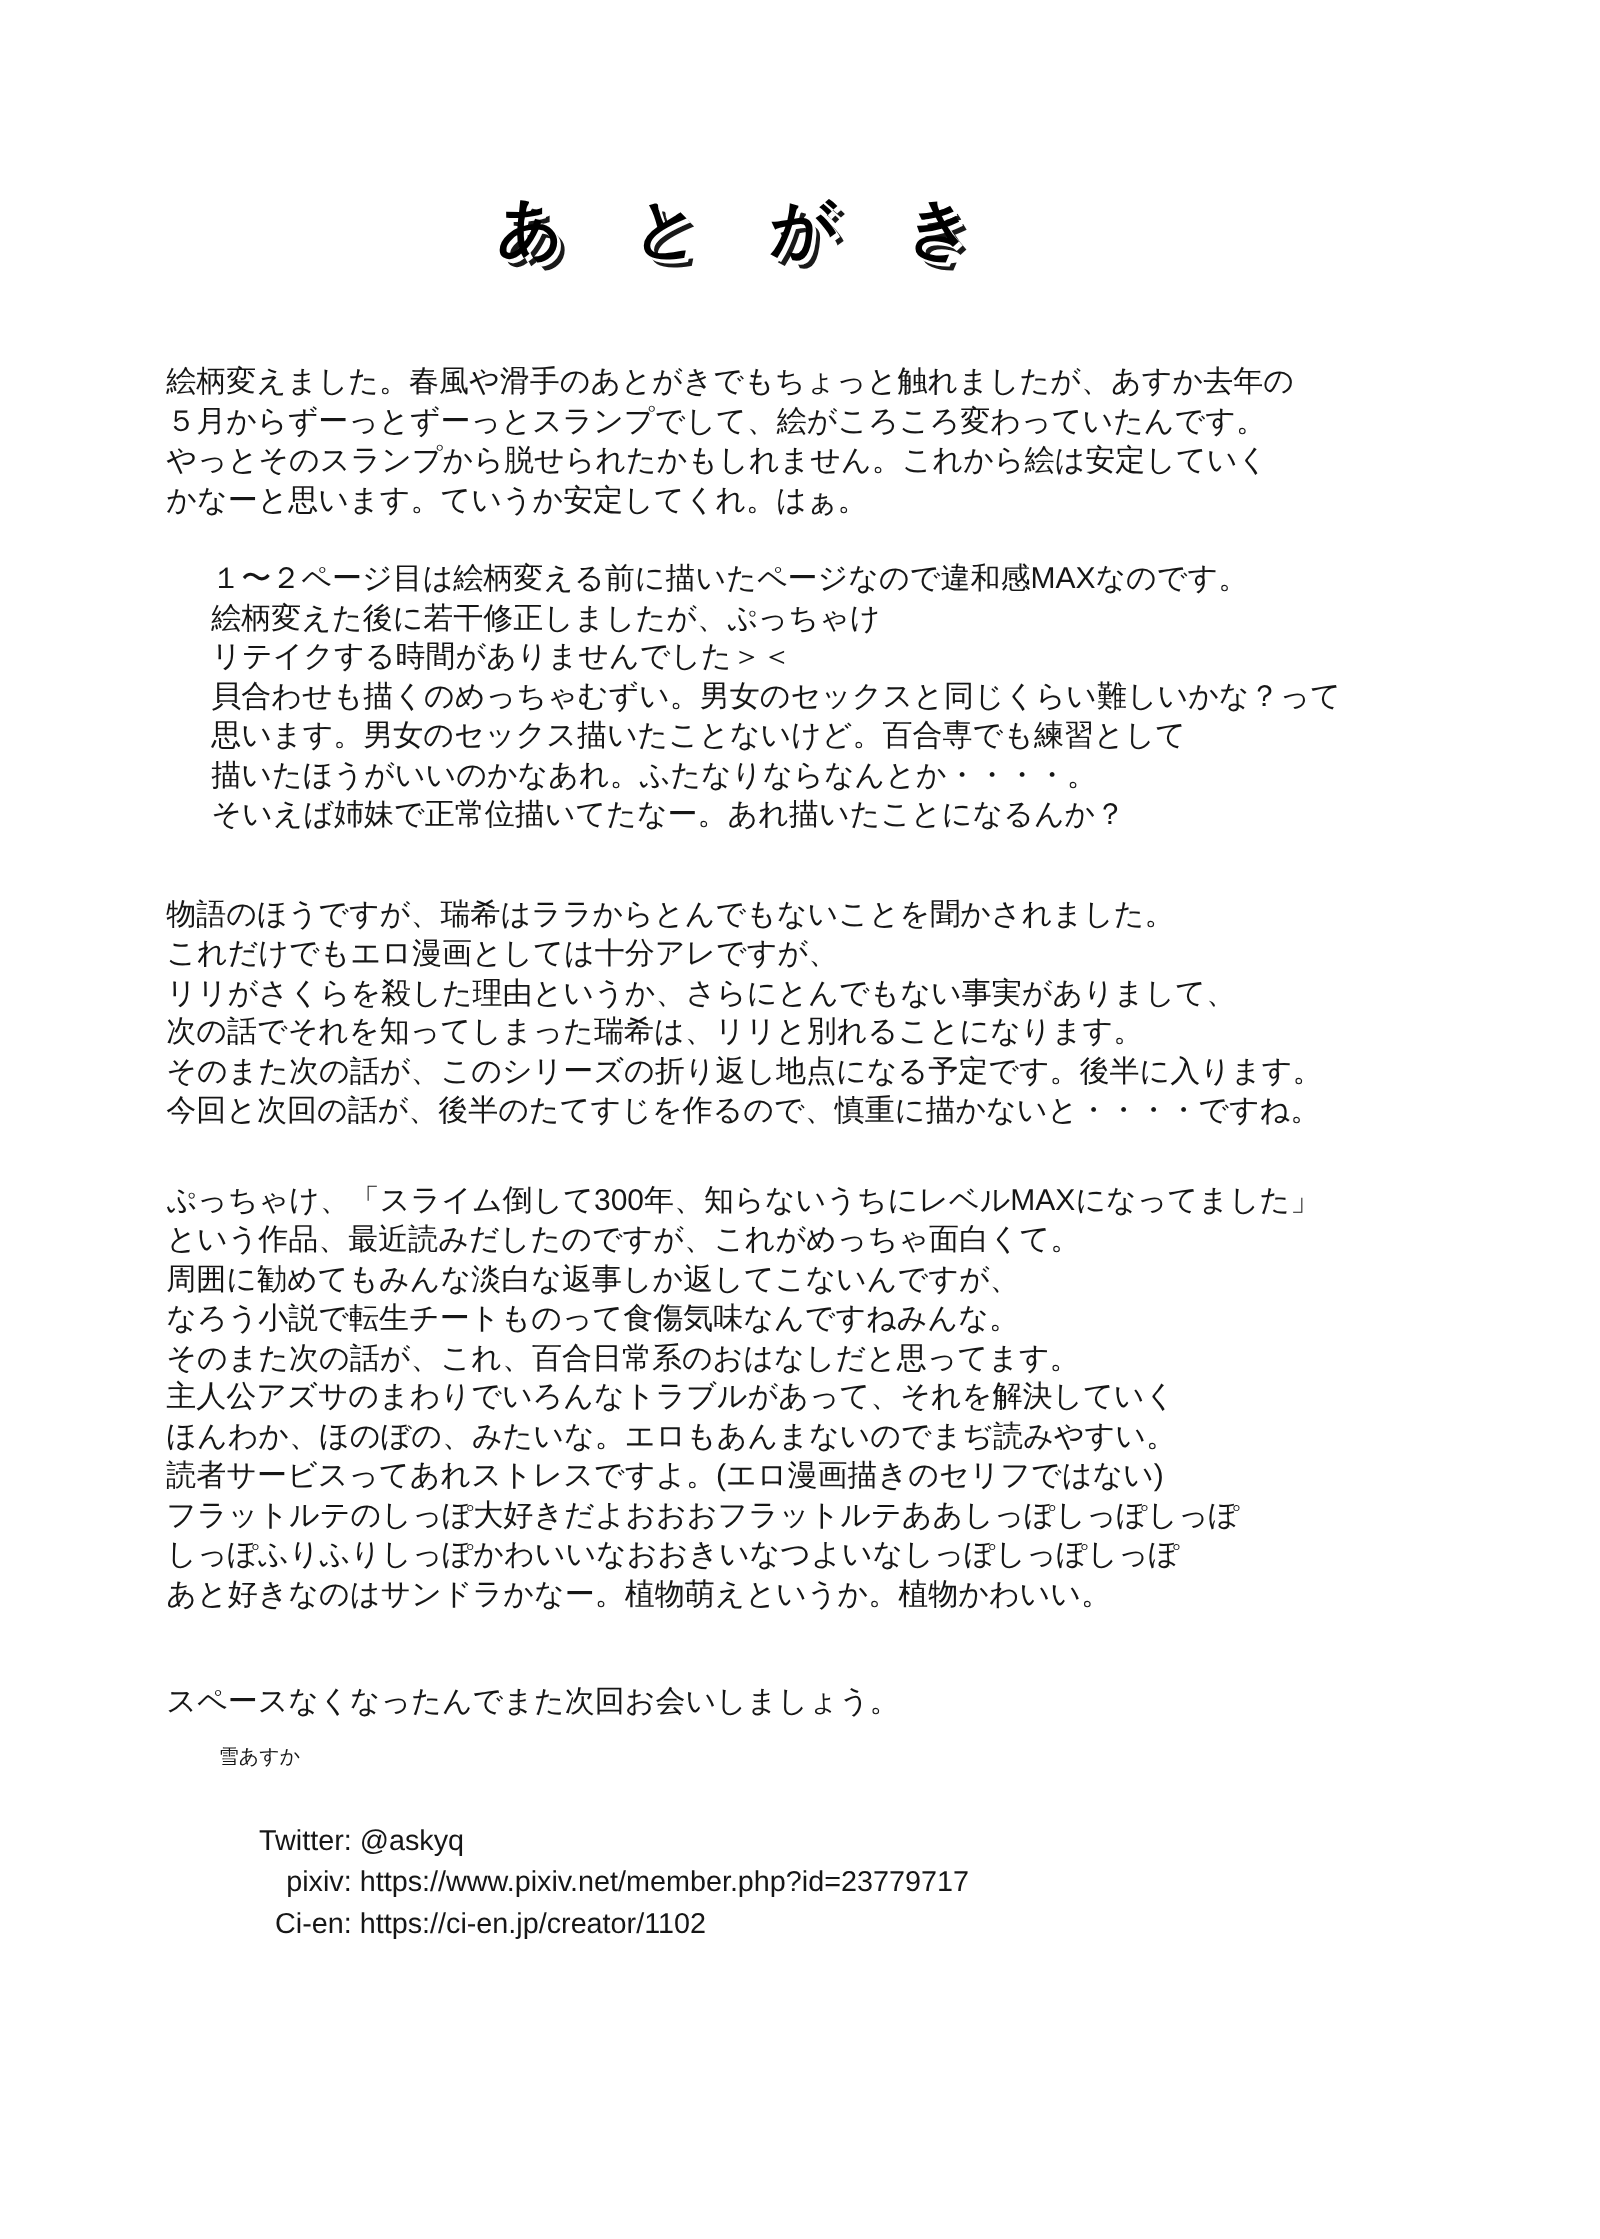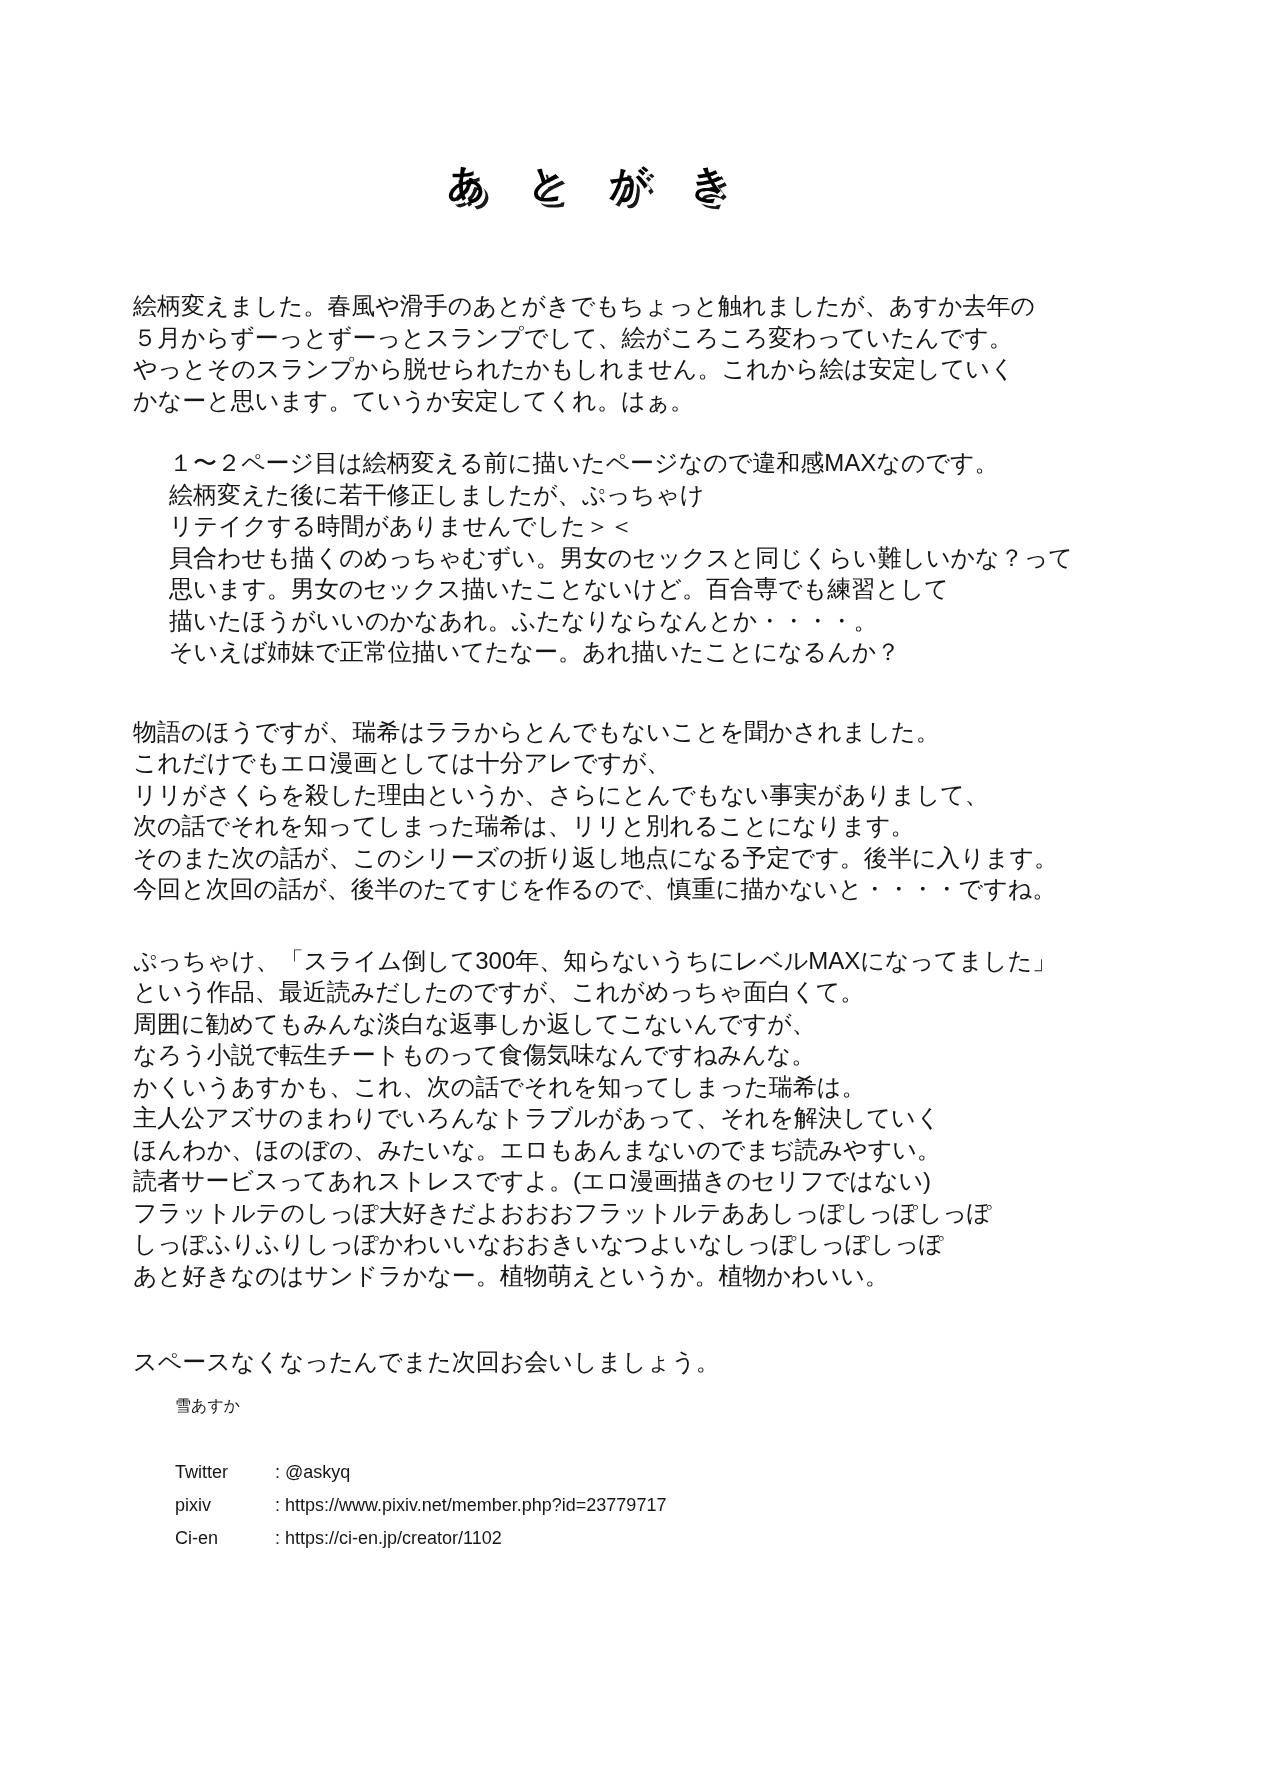--- a/index.html
+++ b/index.html
@@ -17,21 +17,21 @@
     overflow: hidden;
     box-sizing: border-box;
     padding: 152px 90px 0 133px;
   }
   .content {
     width: 950px;
   }
   .page-title {
     width: 912px;
     text-align: center;
-    font-size: 38px;
+    font-size: 52px;
     line-height: 62px;
     font-weight: bold;
     color: #000000;
     letter-spacing: 2px;
     
     text-shadow: 3px 3px 0 #ffffff, 6px 6px 0 #1a1a1a;
     margin: 0 0 76px 0;
     white-space: pre;
   }
   .para {
@@ -53,23 +53,24 @@
     margin: 0 0 35px 42px;
     font-size: 16px;
     line-height: 31.5px;
     color: #161616;
   }
   .contacts {
     margin-left: 42px;
   }
   .contact-row {
     display: flex;
-    font-size: 18px;
+    font-size: 23px;
     line-height: 33px;
     color: #161616;
+    text-align: right;
   }
   .contact-label {
     display: inline-block;
     min-width: 100px;
     white-space: pre;
   }
   .contact-sep {
     white-space: pre;
   }
   .contact-value {
@@ -109,21 +110,21 @@
       <div class="text-line">次の話でそれを知ってしまった瑞希は、リリと別れることになります。</div>
       <div class="text-line">そのまた次の話が、このシリーズの折り返し地点になる予定です。後半に入ります。</div>
       <div class="text-line">今回と次回の話が、後半のたてすじを作るので、慎重に描かないと・・・・ですね。</div>
     </div>
 
     <div class="para mb-55">
       <div class="text-line">ぷっちゃけ、「スライム倒して300年、知らないうちにレベルMAXになってました」</div>
       <div class="text-line">という作品、最近読みだしたのですが、これがめっちゃ面白くて。</div>
       <div class="text-line">周囲に勧めてもみんな淡白な返事しか返してこないんですが、</div>
       <div class="text-line">なろう小説で転生チートものって食傷気味なんですねみんな。</div>
-      <div class="text-line">かくいうあすかも、これ、次の話でそれを知ってしまった瑞希は。</div>
+      <div class="text-line">そのまた次の話が、これ、百合日常系のおはなしだと思ってます。</div>
       <div class="text-line">主人公アズサのまわりでいろんなトラブルがあって、それを解決していく</div>
       <div class="text-line">ほんわか、ほのぼの、みたいな。エロもあんまないのでまぢ読みやすい。</div>
       <div class="text-line">読者サービスってあれストレスですよ。(エロ漫画描きのセリフではない)</div>
       <div class="text-line">フラットルテのしっぽ大好きだよおおおフラットルテああしっぽしっぽしっぽ</div>
       <div class="text-line">しっぽふりふりしっぽかわいいなおおきいなつよいなしっぽしっぽしっぽ</div>
       <div class="text-line">あと好きなのはサンドラかなー。植物萌えというか。植物かわいい。</div>
     </div>
 
     <div class="para mb-12">
       <div class="text-line">スペースなくなったんでまた次回お会いしましょう。</div>

